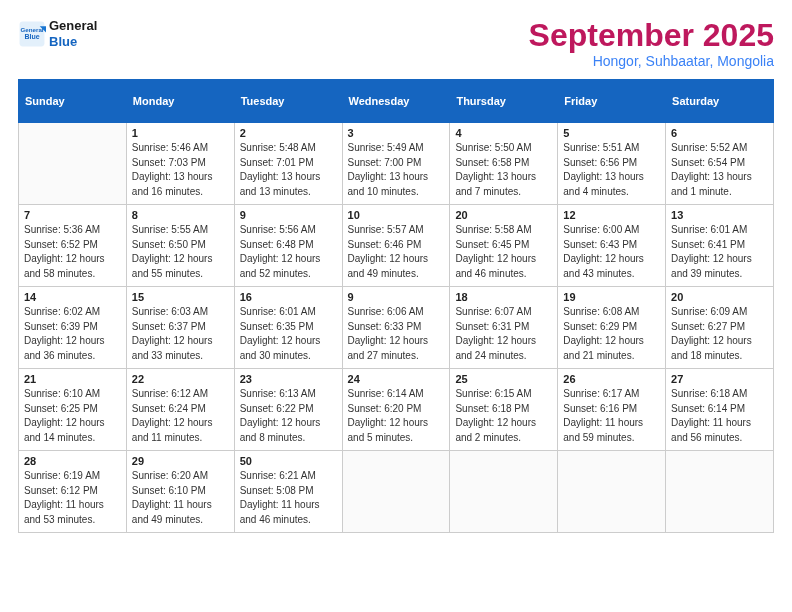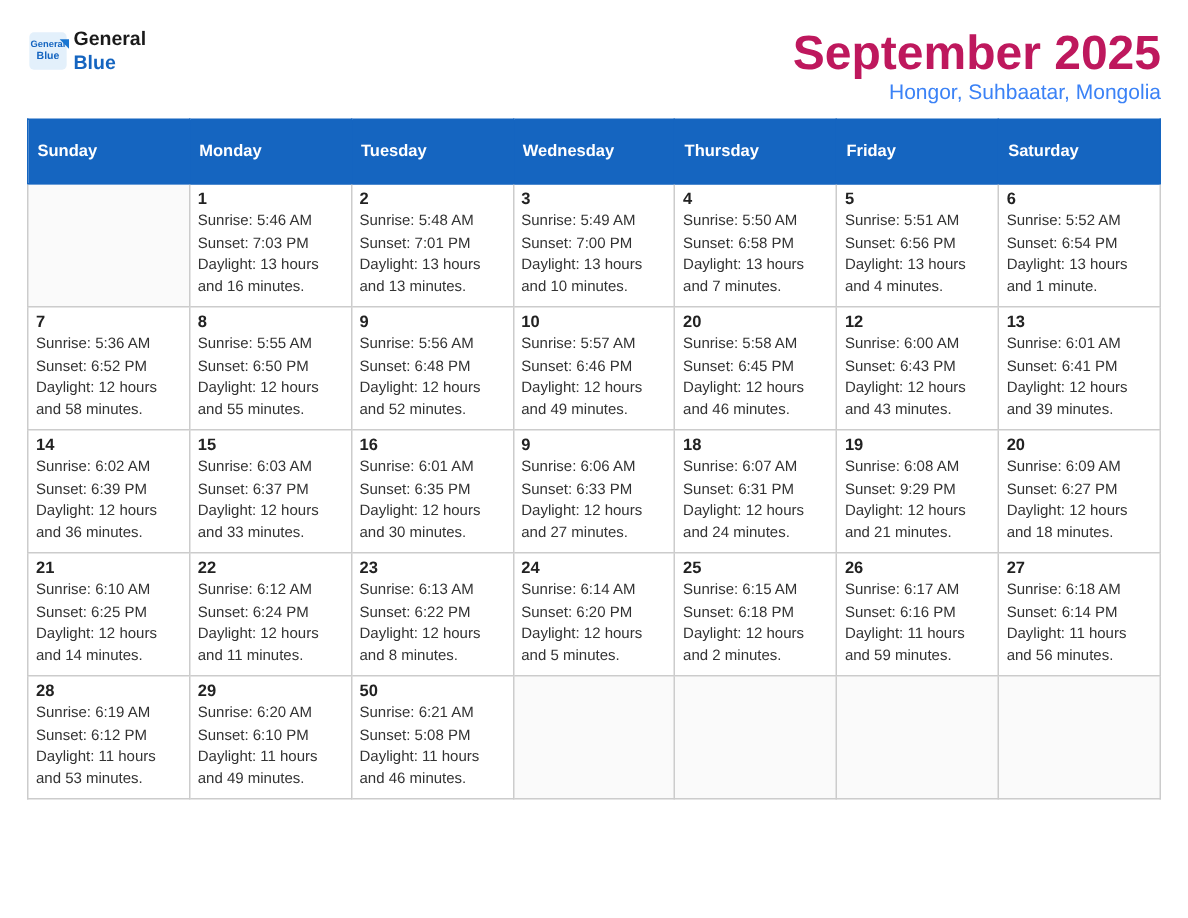--- a/index.html
+++ b/index.html
@@ -250,21 +250,21 @@
           <td>
             <span class="day-num">18</span>
             <div class="day-info">Sunrise: 6:07 AM
 Sunset: 6:31 PM
 Daylight: 12 hours
 and 24 minutes.</div>
           </td>
           <td>
             <span class="day-num">19</span>
             <div class="day-info">Sunrise: 6:08 AM
-Sunset: 9:29 PM
+Sunset: 6:29 PM
 Daylight: 12 hours
 and 21 minutes.</div>
           </td>
           <td>
             <span class="day-num">20</span>
             <div class="day-info">Sunrise: 6:09 AM
 Sunset: 6:27 PM
 Daylight: 12 hours
 and 18 minutes.</div>
           </td>

